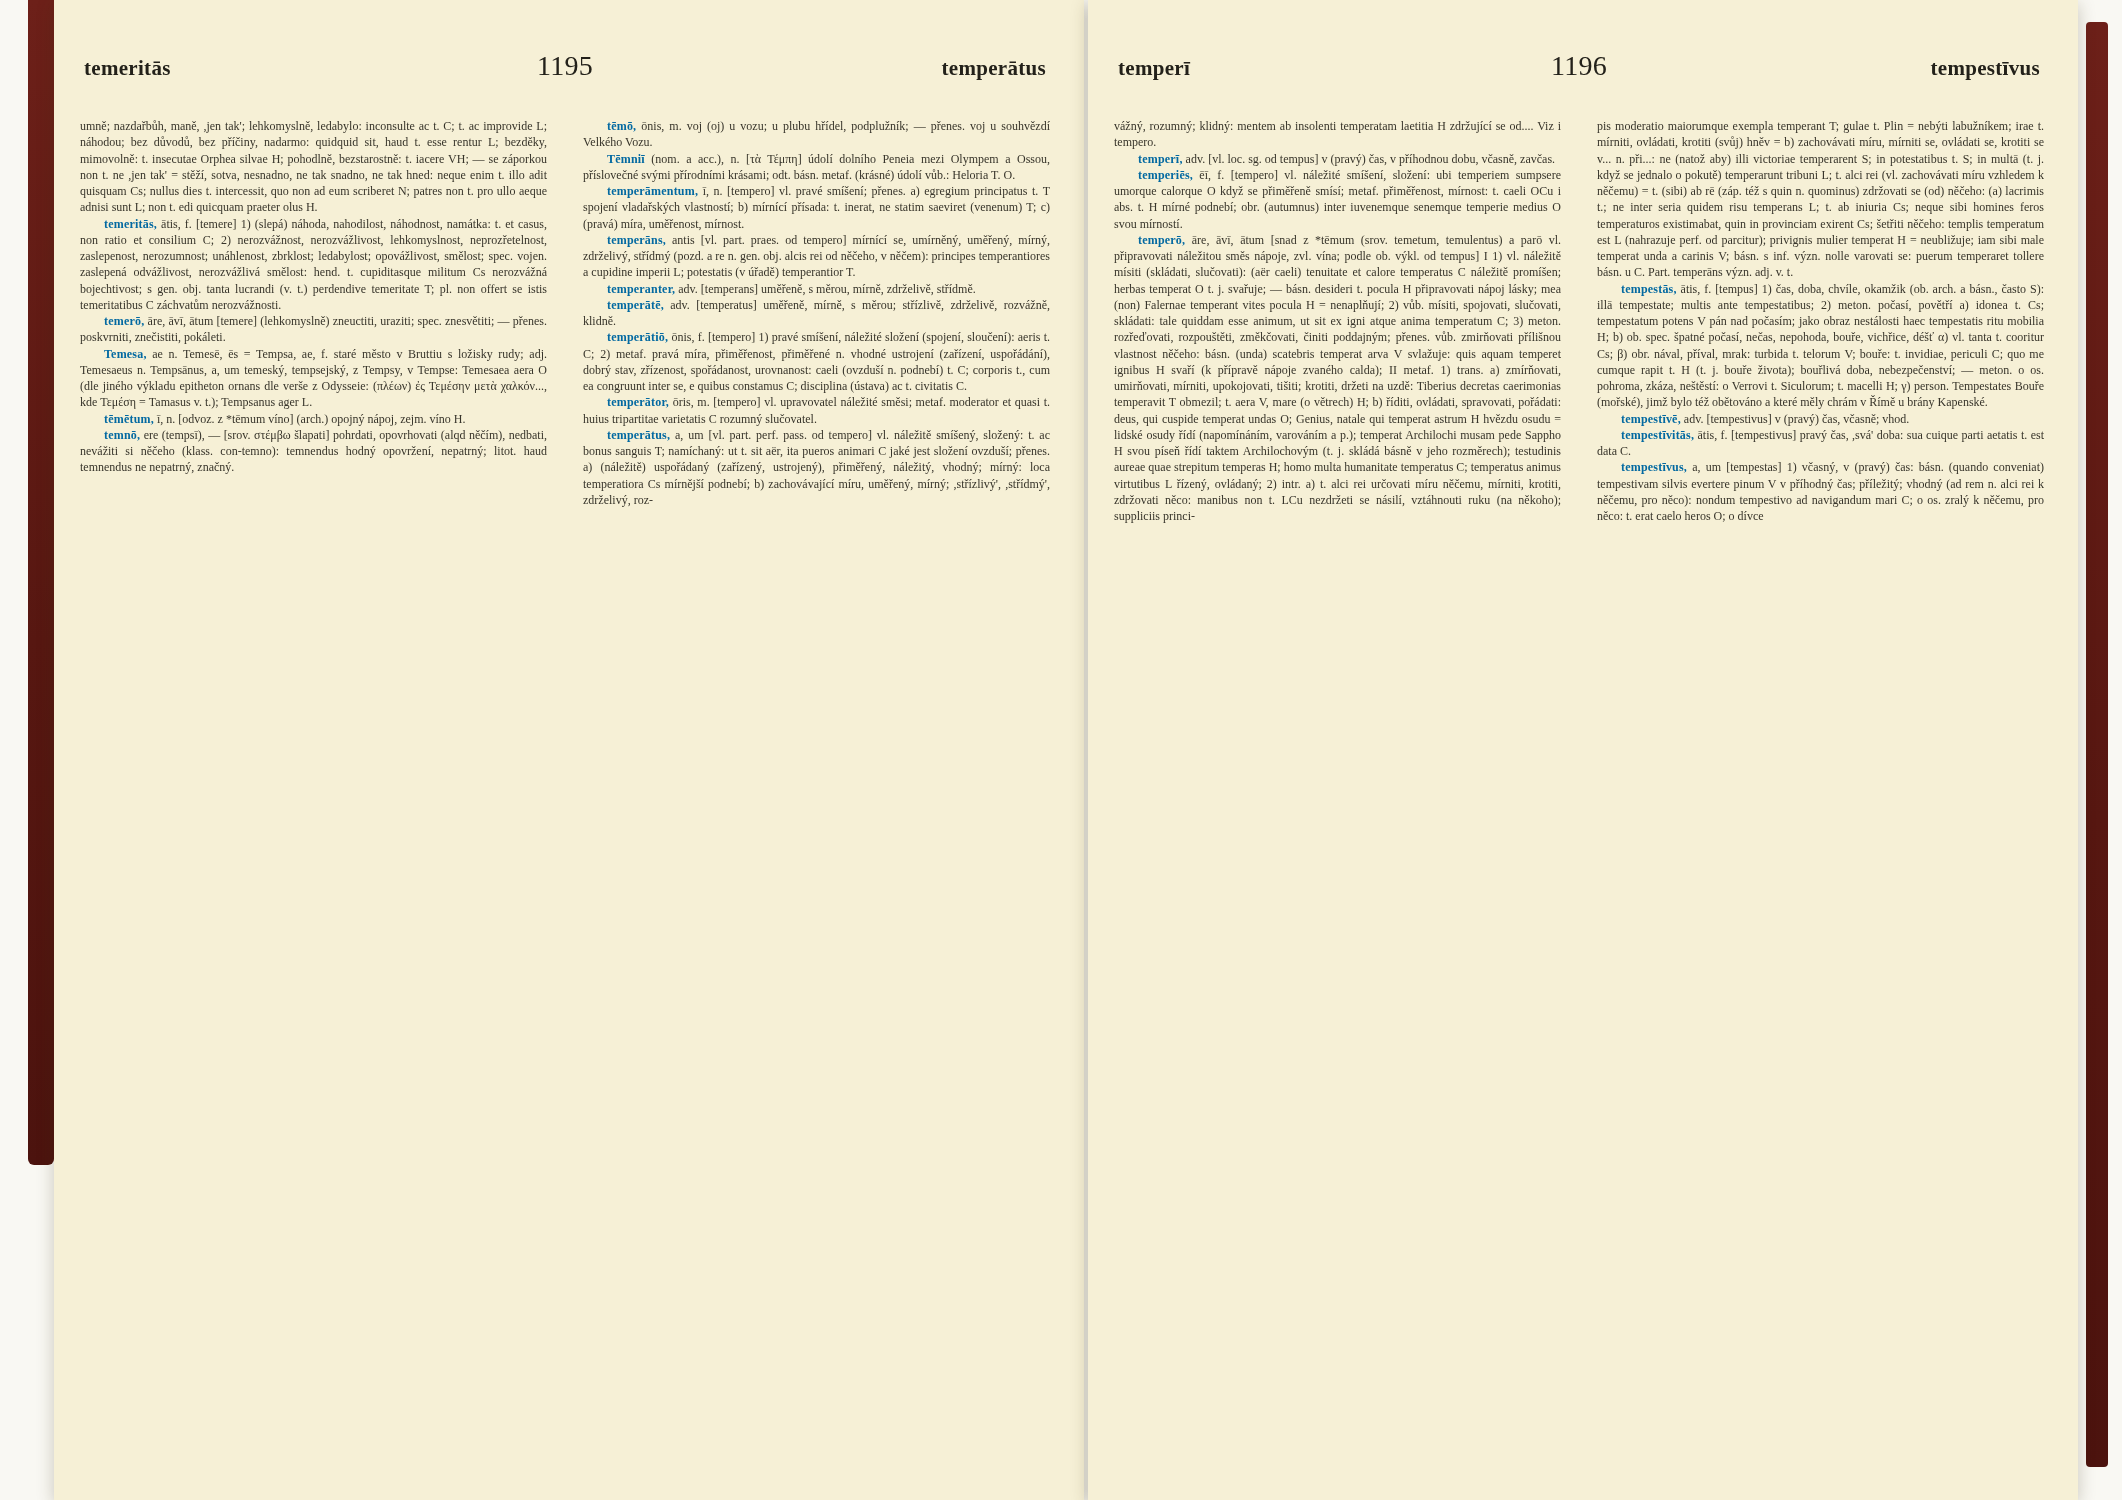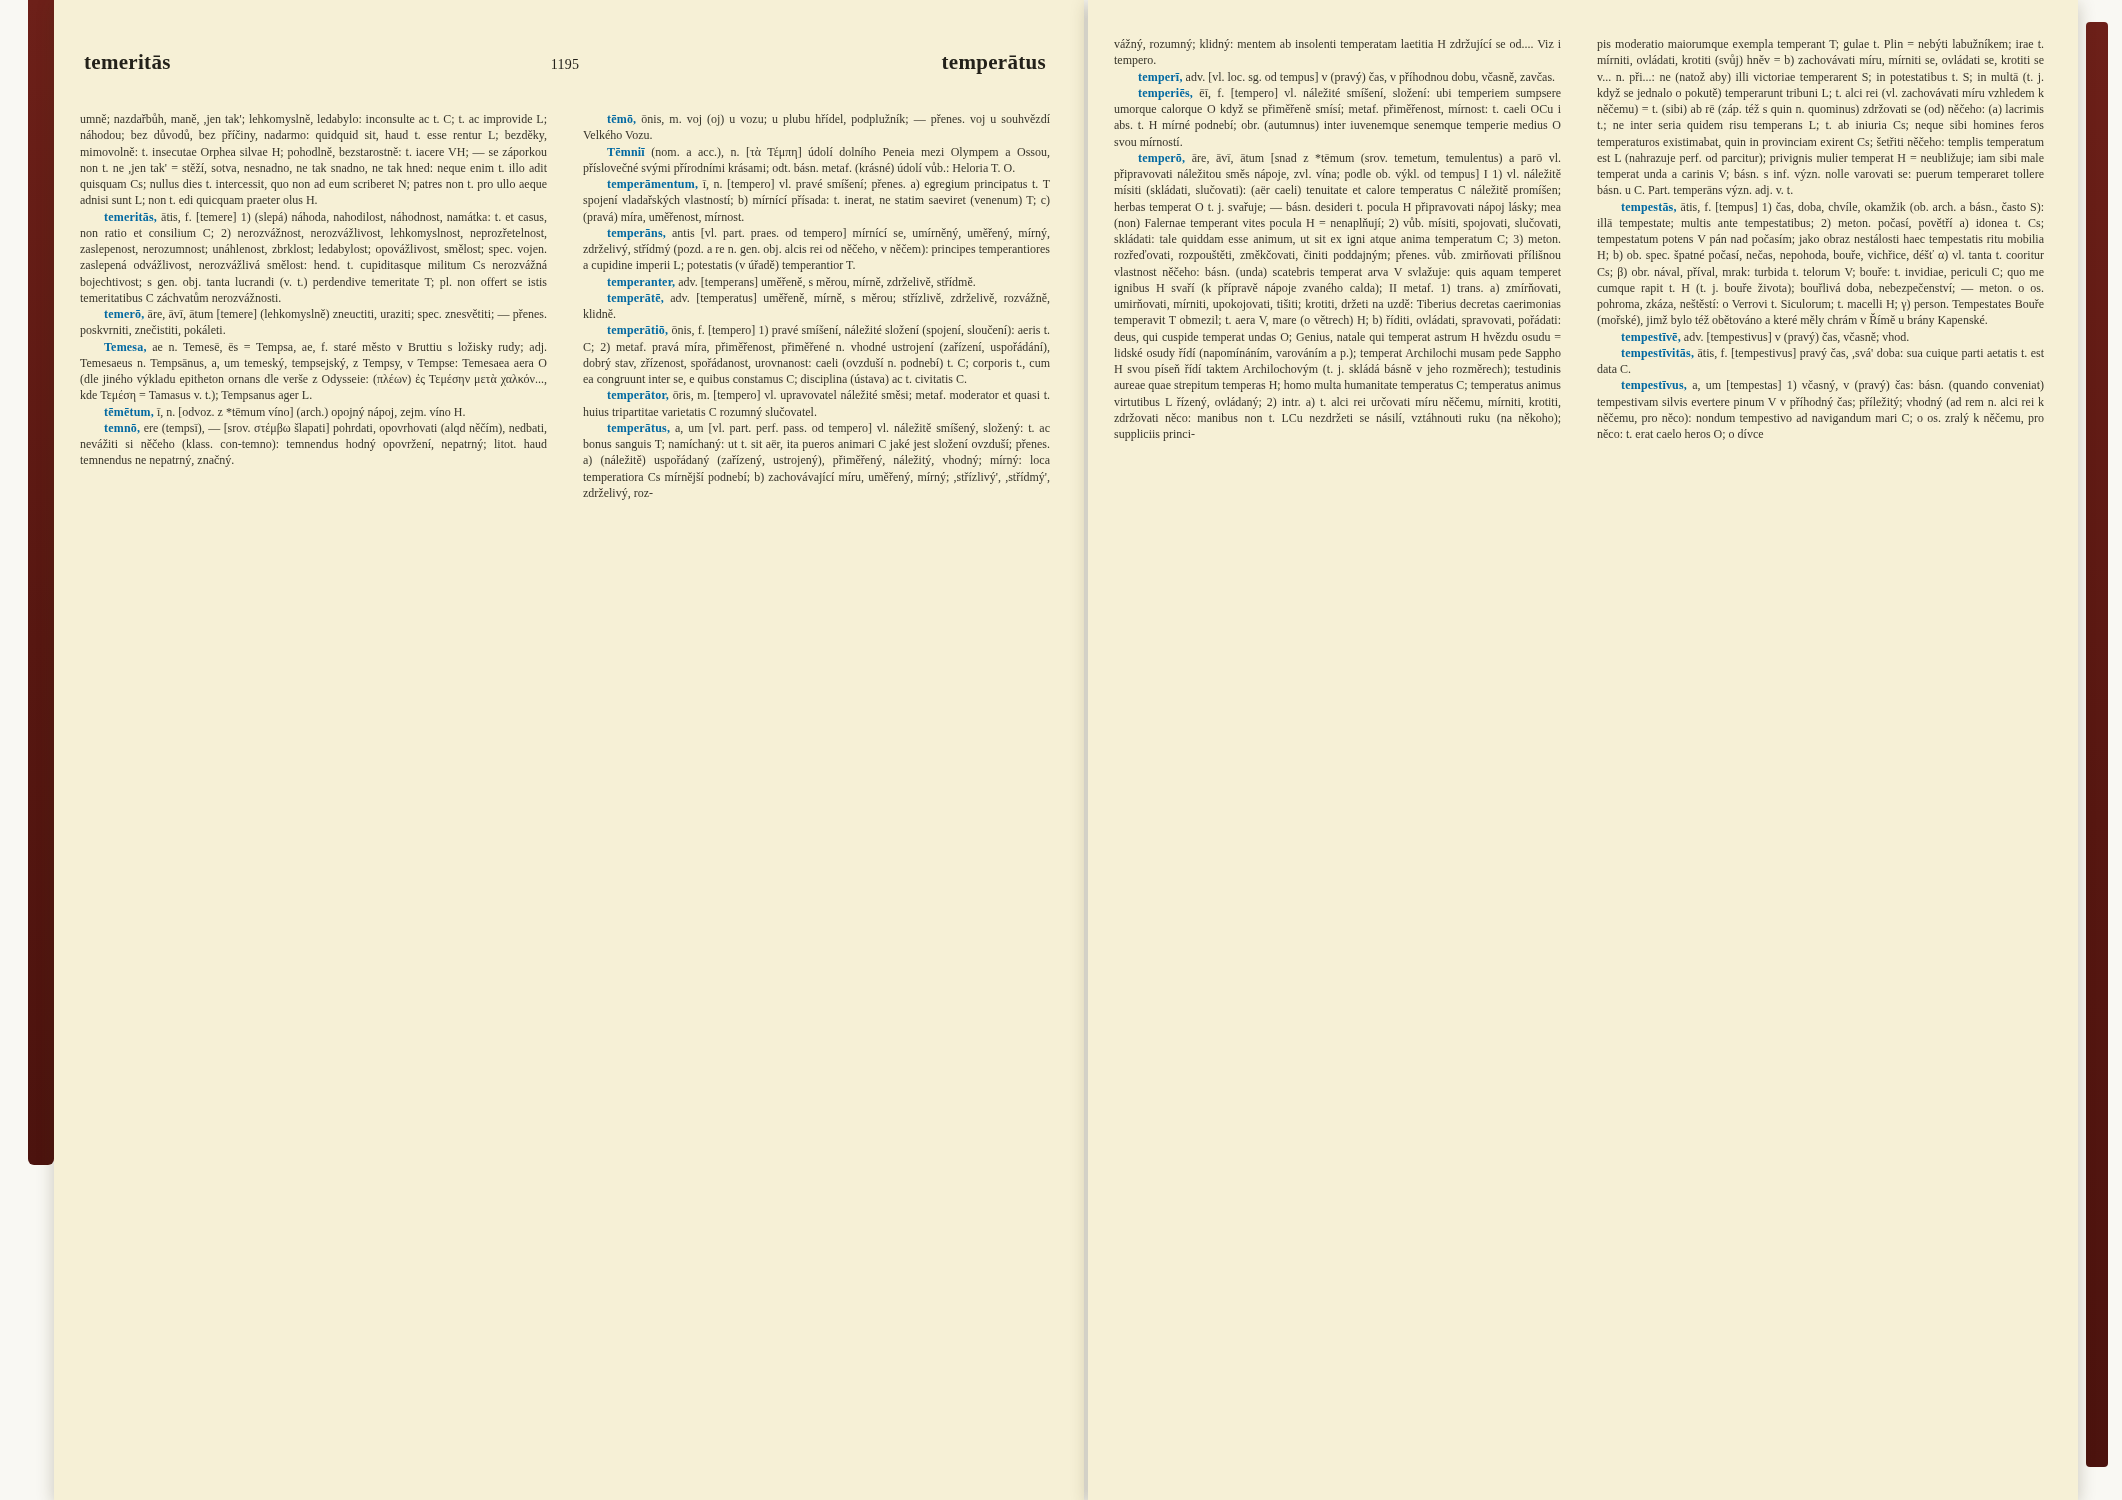--- a/index.html
+++ b/index.html
@@ -20,21 +20,21 @@
   .page.left-page{left:54px;width:1030px;}
   .page.right-page{left:1088px;width:990px;}
   .page-inner{padding:36px 34px 0 26px;height:1464px;overflow:hidden;}
   .running-head{
     display:flex;align-items:baseline;
     font-weight:bold;font-size:21px;color:#23211a;
     margin:14px 4px 36px 4px;letter-spacing:.3px;
   }
   .running-head .gw{width:33%;}
   .running-head .gw.left{text-align:left;}
-  .running-head .pageno{width:34%;text-align:center;font-weight:normal;font-size:14px;}
+  .running-head .pageno{width:34%;text-align:center;font-weight:normal;font-size:28px;}
   .running-head .gw.right{text-align:right;}
   .cols{display:flex;gap:36px;}
   .col{
     flex:1;min-width:0;
     text-align:justify;
     font-size:12px;line-height:1.355;
     color:#37342a;
     hyphens:none;
   }
   .para{margin:0;text-indent:24px;}
@@ -74,20 +74,25 @@
             <p class="para"><b class="head">temperātiō,</b> ōnis, f. [tempero] 1) pravé smíšení, náležité složení (spojení, sloučení): aeris t. C; 2) metaf. pravá míra, přiměřenost, přiměřené n. vhodné ustrojení (zařízení, uspořádání), dobrý stav, zřízenost, spořádanost, urovnanost: caeli (ovzduší n. podnebí) t. C; corporis t., cum ea congruunt inter se, e quibus constamus C; disciplina (ústava) ac t. civitatis C.</p>
             <p class="para"><b class="head">temperātor,</b> ōris, m. [tempero] vl. upravovatel náležité směsi; metaf. moderator et quasi t. huius tripartitae varietatis C rozumný slučovatel.</p>
             <p class="para"><b class="head">temperātus,</b> a, um [vl. part. perf. pass. od tempero] vl. náležitě smíšený, složený: t. ac bonus sanguis T; namíchaný: ut t. sit aër, ita pueros animari C jaké jest složení ovzduší; přenes. a) (náležitě) uspořádaný (zařízený, ustrojený), přiměřený, náležitý, vhodný; mírný: loca temperatiora Cs mírnější podnebí; b) zachovávající míru, uměřený, mírný; ,střízlivý', ,střídmý', zdrželivý, roz-</p>
           </div>
       </div>
     </div>
   </div>
 
   <div class="page right-page">
     <div class="page-inner">
+      <div class="running-head">
+        <span class="gw left">temperī</span>
+        <span class="pageno">1196</span>
+        <span class="gw right">tempestīvus</span>
+      </div>
       <div class="cols">
         <div class="col">
             <p class="para cont">vážný, rozumný; klidný: mentem ab insolenti temperatam laetitia H zdržující se od.... Viz i tempero.</p>
             <p class="para"><b class="head">temperī,</b> adv. [vl. loc. sg. od tempus] v (pravý) čas, v příhodnou dobu, včasně, zavčas.</p>
             <p class="para"><b class="head">temperiēs,</b> ēī, f. [tempero] vl. náležité smíšení, složení: ubi temperiem sumpsere umorque calorque O když se přiměřeně smísí; metaf. přiměřenost, mírnost: t. caeli OCu i abs. t. H mírné podnebí; obr. (autumnus) inter iuvenemque senemque temperie medius O svou mírností.</p>
             <p class="para"><b class="head">temperō,</b> āre, āvī, ātum [snad z *tēmum (srov. temetum, temulentus) a parō vl. připravovati náležitou směs nápoje, zvl. vína; podle ob. výkl. od tempus] I 1) vl. náležitě mísiti (skládati, slučovati): (aër caeli) tenuitate et calore temperatus C náležitě promíšen; herbas temperat O t. j. svařuje; — básn. desideri t. pocula H připravovati nápoj lásky; mea (non) Falernae temperant vites pocula H = nenaplňují; 2) vůb. mísiti, spojovati, slučovati, skládati: tale quiddam esse animum, ut sit ex igni atque anima temperatum C; 3) meton. rozřeďovati, rozpouštěti, změkčovati, činiti poddajným; přenes. vůb. zmirňovati přílišnou vlastnost něčeho: básn. (unda) scatebris temperat arva V svlažuje: quis aquam temperet ignibus H svaří (k přípravě nápoje zvaného calda); II metaf. 1) trans. a) zmírňovati, umirňovati, mírniti, upokojovati, tišiti; krotiti, držeti na uzdě: Tiberius decretas caerimonias temperavit T obmezil; t. aera V, mare (o větrech) H; b) říditi, ovládati, spravovati, pořádati: deus, qui cuspide temperat undas O; Genius, natale qui temperat astrum H hvězdu osudu = lidské osudy řídí (napomínáním, varováním a p.); temperat Archilochi musam pede Sappho H svou píseň řídí taktem Archilochovým (t. j. skládá básně v jeho rozměrech); testudinis aureae quae strepitum temperas H; homo multa humanitate temperatus C; temperatus animus virtutibus L řízený, ovládaný; 2) intr. a) t. alci rei určovati míru něčemu, mírniti, krotiti, zdržovati něco: manibus non t. LCu nezdržeti se násilí, vztáhnouti ruku (na někoho); suppliciis princi-</p>
           </div>
         <div class="col">
             <p class="para cont">pis moderatio maiorumque exempla temperant T; gulae t. Plin = nebýti labužníkem; irae t. mírniti, ovládati, krotiti (svůj) hněv = b) zachovávati míru, mírniti se, ovládati se, krotiti se v... n. při...: ne (natož aby) illi victoriae temperarent S; in potestatibus t. S; in multā (t. j. když se jednalo o pokutě) temperarunt tribuni L; t. alci rei (vl. zachovávati míru vzhledem k něčemu) = t. (sibi) ab rē (záp. též s quin n. quominus) zdržovati se (od) něčeho: (a) lacrimis t.; ne inter seria quidem risu temperans L; t. ab iniuria Cs; neque sibi homines feros temperaturos existimabat, quin in provinciam exirent Cs; šetřiti něčeho: templis temperatum est L (nahrazuje perf. od parcitur); privignis mulier temperat H = neubližuje; iam sibi male temperat unda a carinis V; básn. s inf. význ. nolle varovati se: puerum temperaret tollere básn. u C. Part. temperāns význ. adj. v. t.</p>
             <p class="para"><b class="head">tempestās,</b> ātis, f. [tempus] 1) čas, doba, chvíle, okamžik (ob. arch. a básn., často S): illā tempestate; multis ante tempestatibus; 2) meton. počasí, povětří a) idonea t. Cs; tempestatum potens V pán nad počasím; jako obraz nestálosti haec tempestatis ritu mobilia H; b) ob. spec. špatné počasí, nečas, nepohoda, bouře, vichřice, déšť α) vl. tanta t. cooritur Cs; β) obr. nával, příval, mrak: turbida t. telorum V; bouře: t. invidiae, periculi C; quo me cumque rapit t. H (t. j. bouře života); bouřlivá doba, nebezpečenství; — meton. o os. pohroma, zkáza, neštěstí: o Verrovi t. Siculorum; t. macelli H; γ) person. Tempestates Bouře (mořské), jimž bylo též obětováno a které měly chrám v Římě u brány Kapenské.</p>

